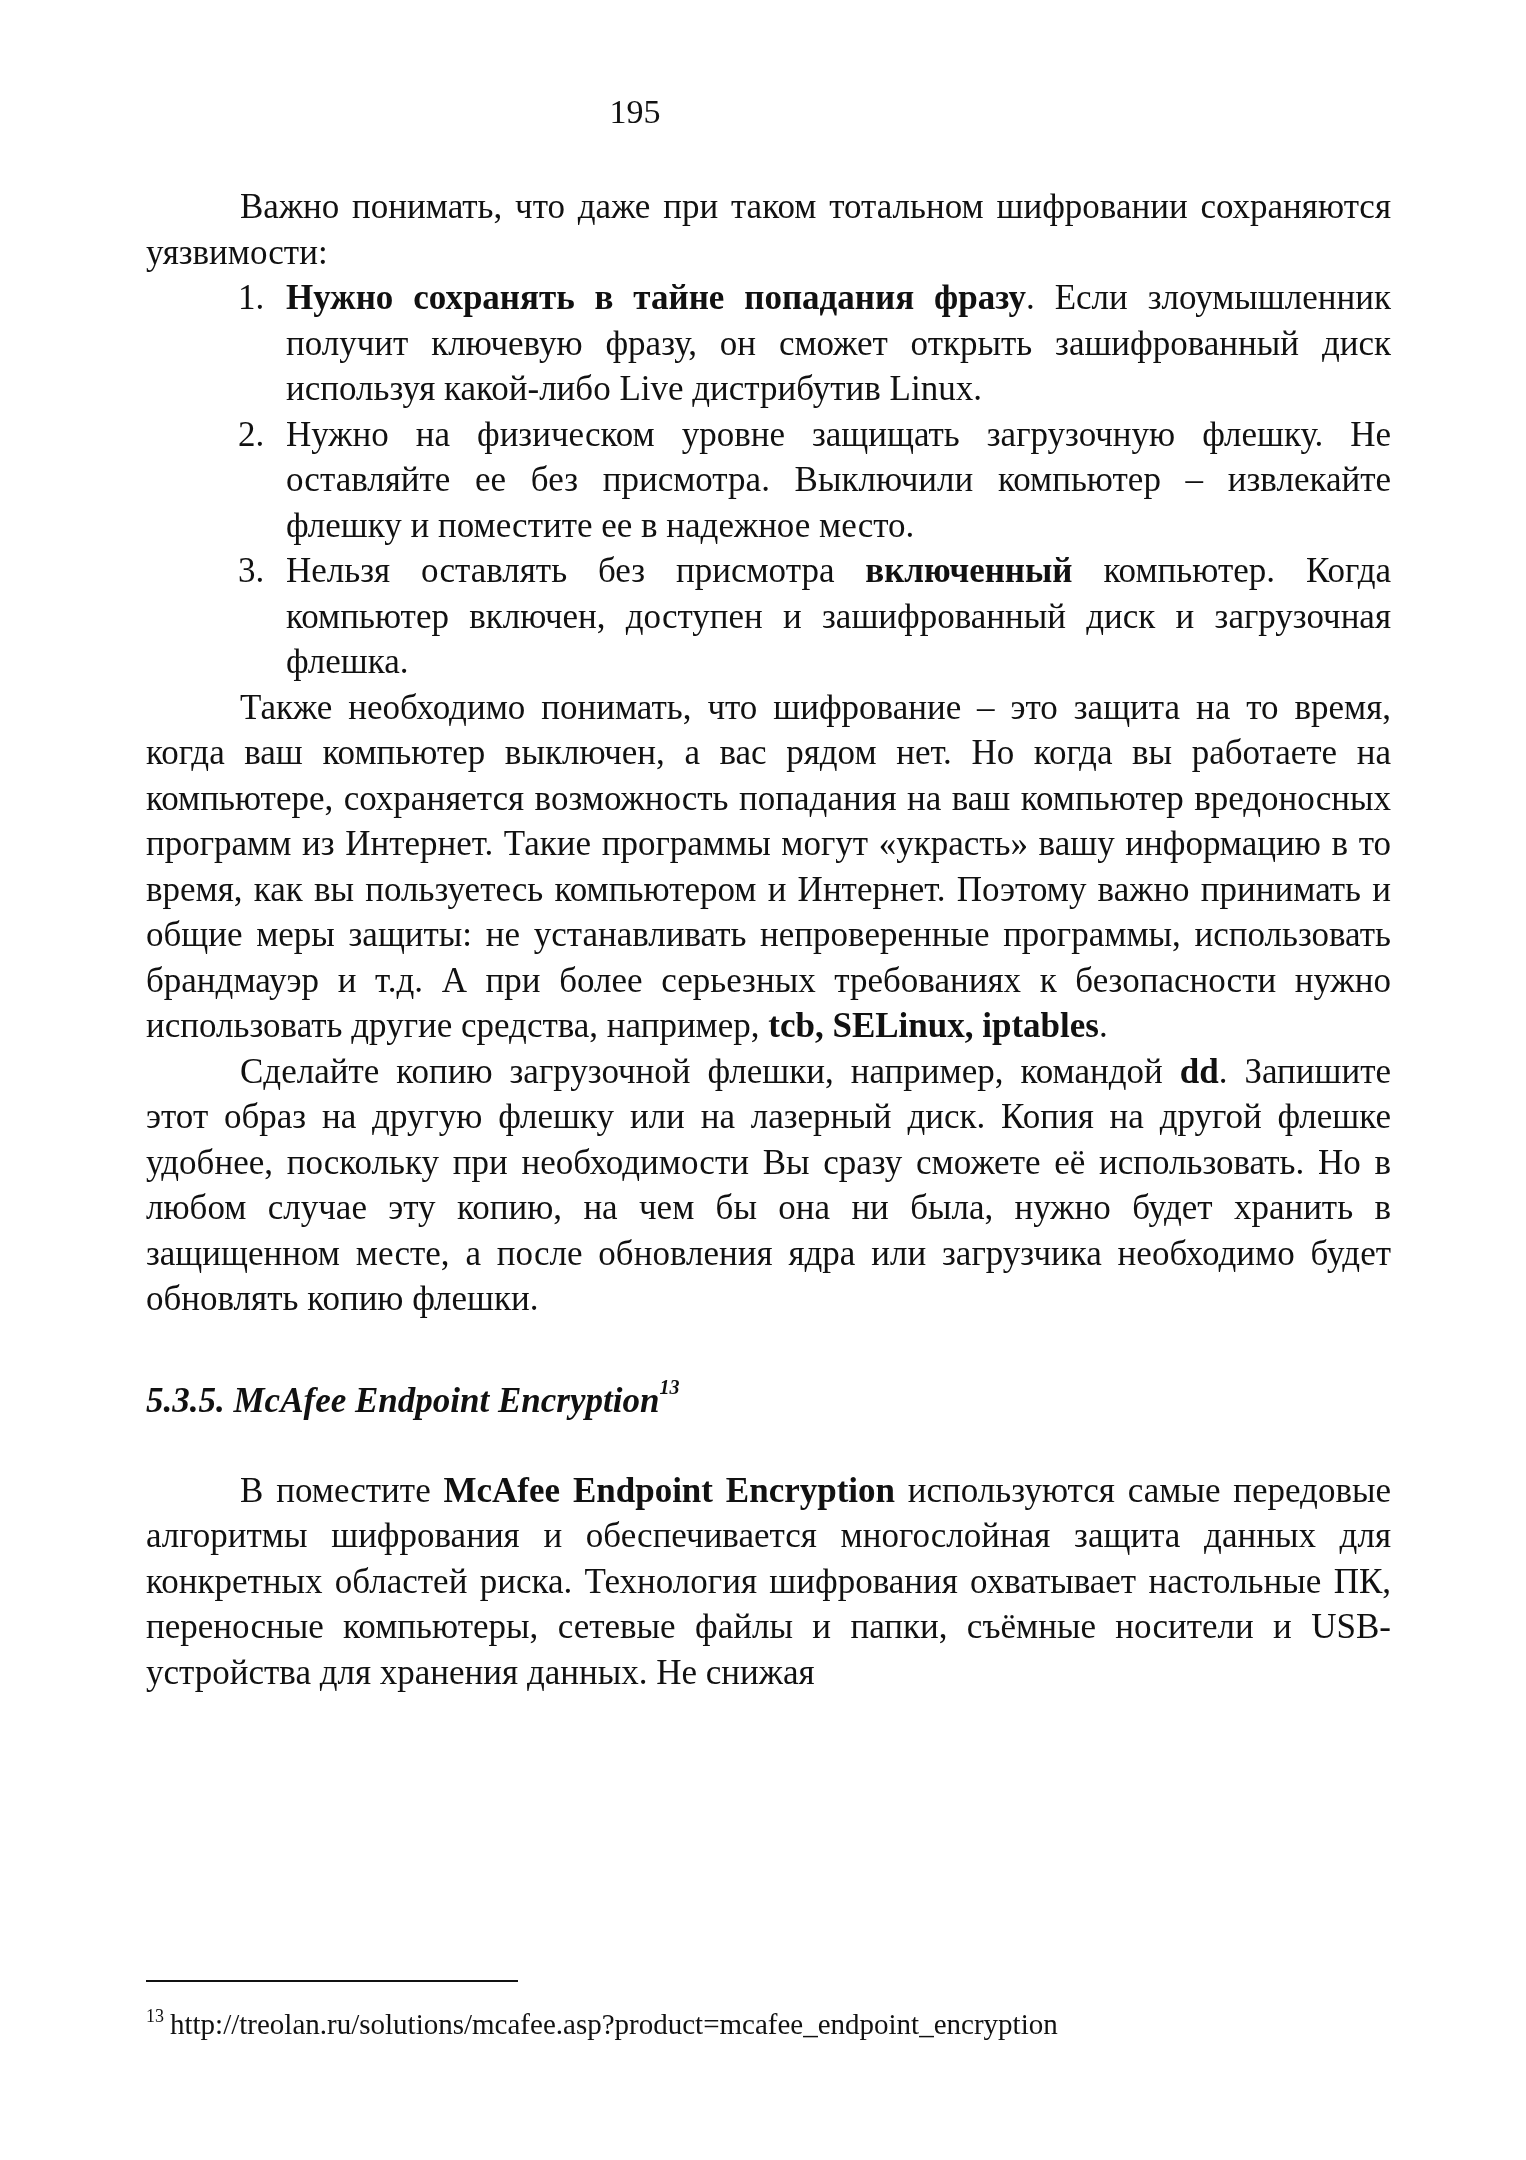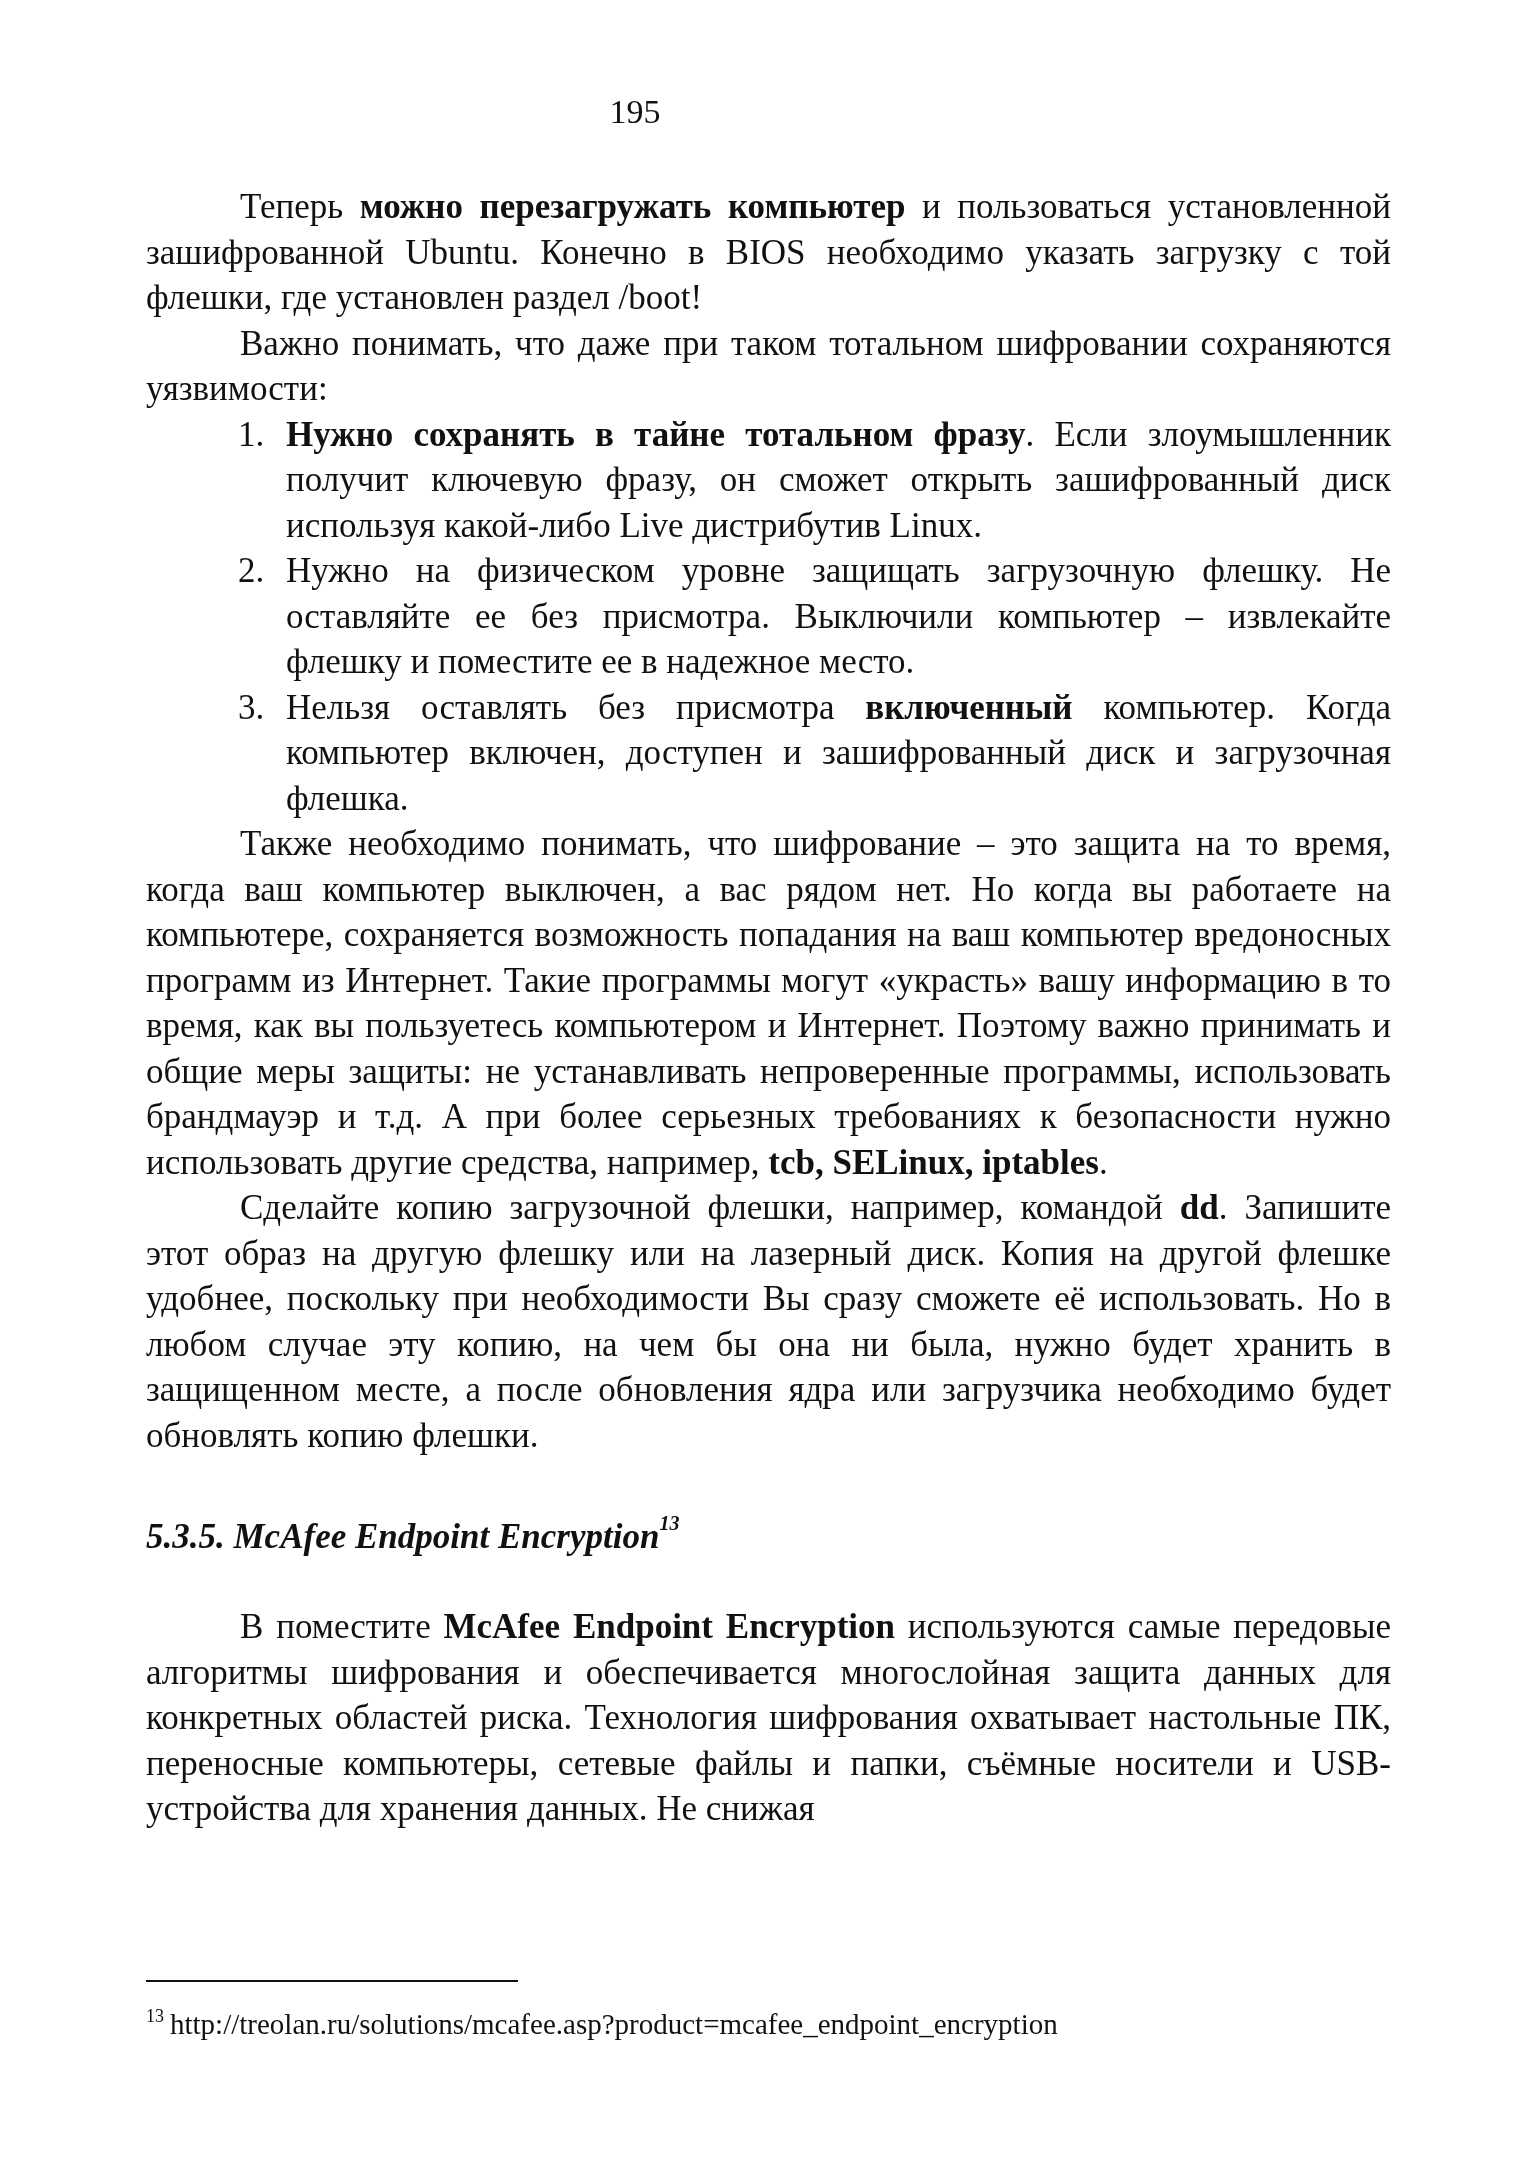--- a/index.html
+++ b/index.html
@@ -89,28 +89,27 @@
       margin-right: 6px;
     }
   </style>
 </head>
 <body>
 
 <div class="page-number">195</div>
 
 <div class="content">
 
-  <p><span>Теперь </span><b>можно перезагружать компьютер</b><span> и пользоваться установленной зашифрованной Ubuntu. Конечно в BIOS необходимо указать загрузку с той флешки, где установлен раздел /boot!</span></p>
 
 
   <p>Важно понимать, что даже при таком тотальном шифровании сохраняются уязвимости:</p>
 
   <ol>
     <li>
-      <span class="num">1.</span><b>Нужно сохранять в тайне тотальном фразу</b><span>. Если злоумышленник получит ключевую фразу, он сможет открыть зашифрованный диск используя какой-либо Live дистрибутив Linux.</span>
+      <span class="num">1.</span><b>Нужно сохранять в тайне попадания фразу</b><span>. Если злоумышленник получит ключевую фразу, он сможет открыть зашифрованный диск используя какой-либо Live дистрибутив Linux.</span>
     </li>
     <li>
       <span class="num">2.</span><span>Нужно на физическом уровне защищать загрузочную флешку. Не оставляйте ее без присмотра. Выключили компьютер – извлекайте флешку и поместите ее в надежное место.</span>
     </li>
     <li>
       <span class="num">3.</span><span>Нельзя оставлять без присмотра </span><b>включенный</b><span> компьютер. Когда компьютер включен, доступен и зашифрованный диск и загрузочная флешка.</span>
     </li>
   </ol>
 
   <p><span>Также необходимо понимать, что шифрование – это защита на то время, когда ваш компьютер выключен, а вас рядом нет. Но когда вы работаете на компьютере, сохраняется возможность попадания на ваш компьютер вредоносных программ из Интернет. Такие программы могут «украсть» вашу информацию в то время, как вы пользуетесь компьютером и Интернет. Поэтому важно принимать и общие меры защиты: не устанавливать непроверенные программы, использовать брандмауэр и т.д. А при более серьезных требованиях к безопасности нужно использовать другие средства, например, </span><b>tcb, SELinux, iptables</b><span>.</span></p>

